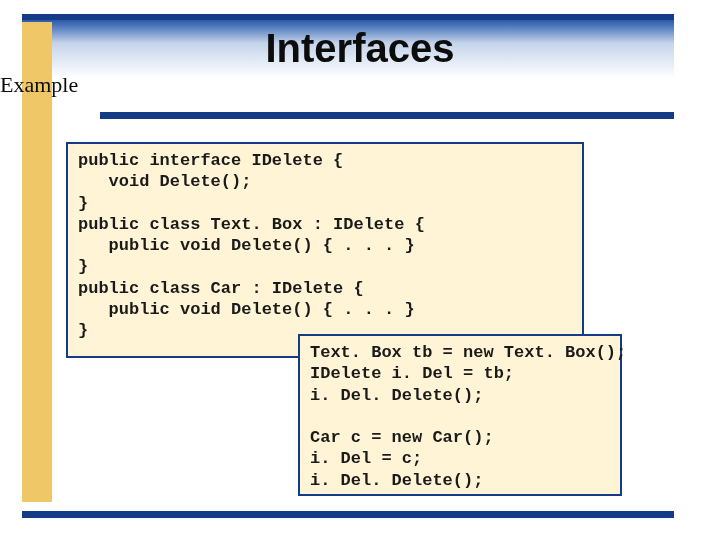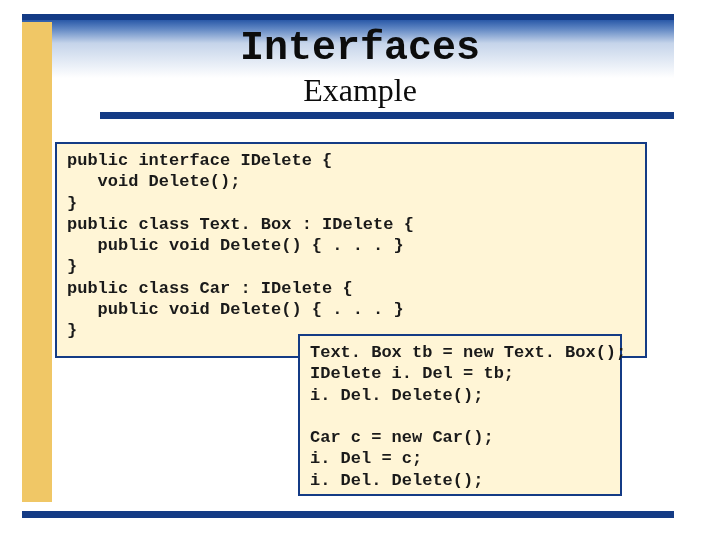--- a/index.html
+++ b/index.html
@@ -42,29 +42,29 @@
   }
   .title {
     position: absolute;
     top: 26px;
     left: 0;
     right: 0;
     text-align: center;
     font-size: 40px;
     font-weight: bold;
     color: #0c0c0c;
-    font-family: Liberation Mono, monospace;
+    font-family: Liberation Sans, sans-serif;
   }
   .subtitle {
     position: absolute;
     top: 72px;
     left: 0;
     right: 0;
-    text-align: center;
-    font-size: 32px;
+    text-align: left;
+    font-size: 22px;
     color: #0c0c0c;
     font-family: "Times New Roman", Georgia, serif;
   }
   .sub-bar {
     position: absolute;
     top: 112px;
     left: 100px;
     right: 46px;
     height: 7px;
     background: #143b85;
@@ -76,22 +76,22 @@
     font-family: "Courier New", monospace;
     font-weight: bold;
     font-size: 17px;
     line-height: 1.25;
     color: #1a1a1a;
     padding: 6px 10px;
     white-space: pre;
   }
   .box1 {
     top: 142px;
-    left: 55px;
-    width: 592px;
+    left: 66px;
+    width: 518px;
     height: 216px;
   }
   .box2 {
     top: 334px;
     left: 298px;
     width: 324px;
     height: 162px;
   }
   .bottom-bar {
     position: absolute;

